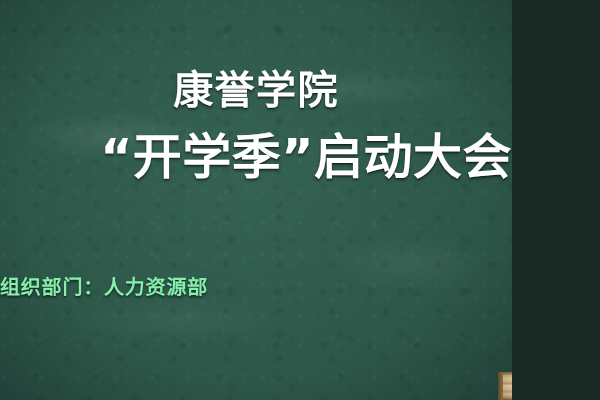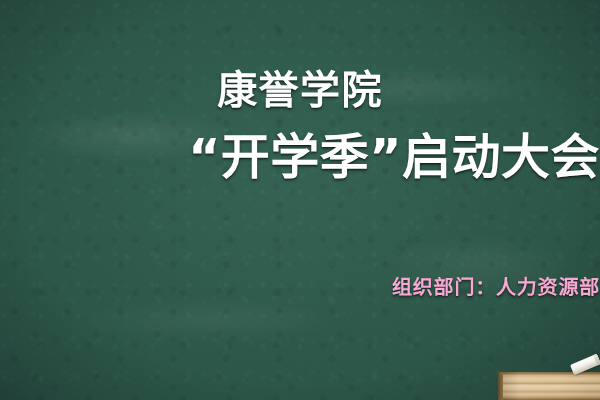--- a/index.html
+++ b/index.html
@@ -4,21 +4,21 @@
 <title>Chalkboard Slide</title>
 <style>
   html, body {
     margin: 0;
     padding: 0;
     background: #1a2a24;
   }
 
   #slide {
     position: relative;
-    width: 600px;
+    width: 512px;
     height: 400px;
     overflow: hidden;
     font-family: "DejaVu Sans", "Liberation Sans", sans-serif;
     background-color: #2f5b4c;
     user-select: none;
   }
 
   
   .board-base {
     position: absolute;
@@ -130,24 +130,24 @@
     font-size: 49px;
     letter-spacing: .01em;
     text-align: right;
   }
 
   #subtitle {
     position: absolute;
     top: 277px;
     left: 0;
     right: 0;
-    color: #f9a8d4;
+    color: #86efac;
     font-weight: bold;
     font-size: 20px;
-    text-align: right;
+    text-align: left;
     letter-spacing: .04em;
     line-height: 1;
     white-space: nowrap;
     text-shadow:
       0 2px 3px rgba(0,0,0,.42),
       0 1px 1px rgba(0,0,0,.30);
   }
 
   
   .chalk-ledge {

